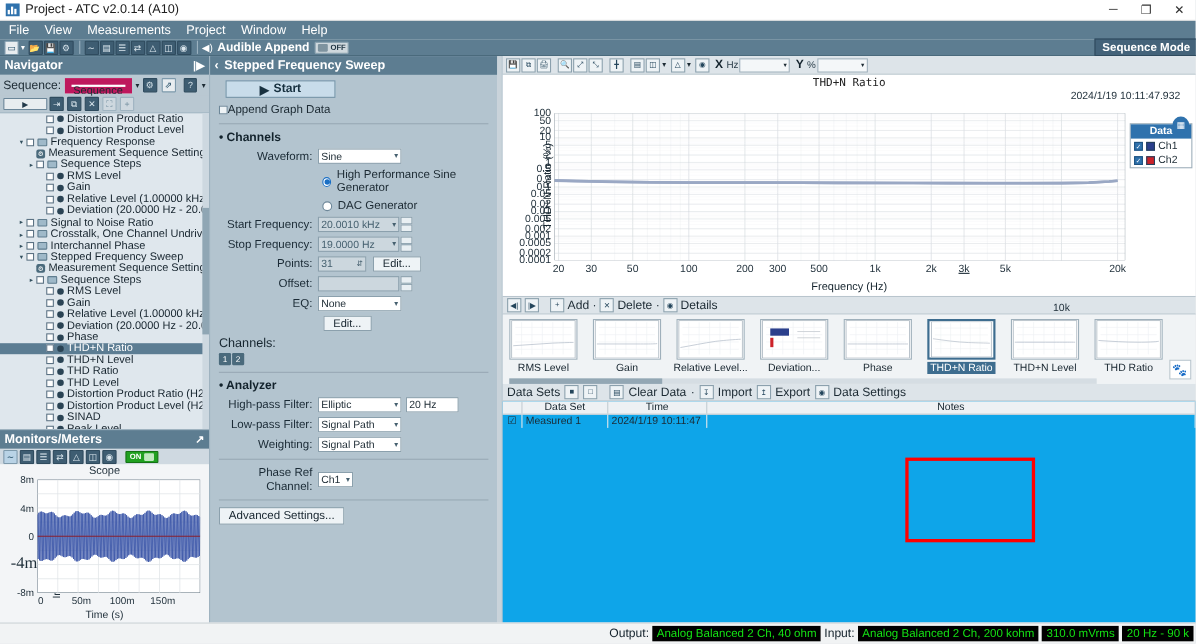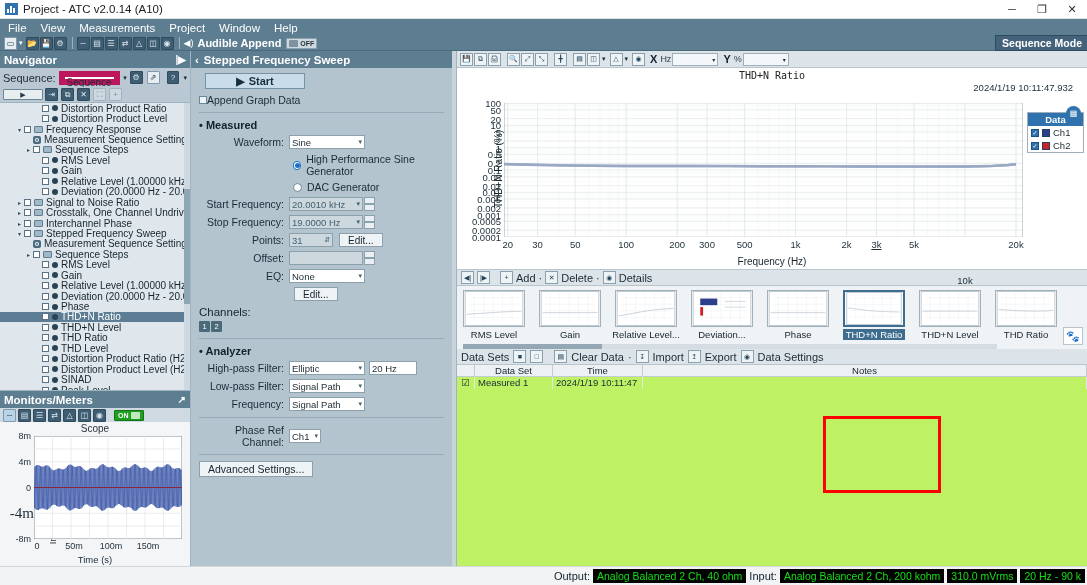--- a/index.html
+++ b/index.html
@@ -185,21 +185,21 @@
   .hscroll { position:absolute; left:6px; right:90px; bottom:0; height:5px; background:#d5dde3;}
   .hscroll i { display:block; height:5px; width:26%; background:#93a7b4; }
   .paw { position:absolute; right:4px; bottom:4px; width:20px; height:18px;
          background:#fff; border:1px solid #b8c5cd; display:flex; align-items:center;
          justify-content:center; font-size:11px; color:#2f72ad;}
   .redbox { position:absolute; border:3px solid #ff0000; pointer-events:none; }
 
   
   .ds-bar { height:16px; background:#dde4e9; display:flex; align-items:center; gap:4px;
             padding:0 4px; font-size:11px; border-bottom:1px solid #b9c5cd; }
-  .ds-table { flex:1; background:#bef264; font-size:9.5px; }
+  .ds-table { flex:1; background:#0ea5e9; font-size:9.5px; }
   .ds-head { display:flex; height:12px; background:#eef1f4; border-bottom:1px solid #c3ccd3; }
   .ds-head div { border-right:1px solid #c3ccd3; text-align:center; line-height:12px; color:#15242e;}
   .ds-row { display:flex; height:12px; align-items:center; }
   .ds-row div { border-right:1px solid #e3e8eb; height:12px; line-height:12px; padding-left:3px;}
 
   
   .statusbar { position:absolute; left:0; right:0; bottom:0; height:19px; background:#f1f3f4;
                display:flex; align-items:center; justify-content:flex-end; font-size:11px;
                padding-right:2px; gap:3px; border-top:1px solid #d2d7da;}
   .st-label { color:#12202a; }
@@ -531,21 +531,21 @@
           <span>Start</span>
         </div>
 
         <div class="cbrow">
           <i class="cbox"></i>
           <span>Append Graph Data</span>
         </div>
 
         <div class="hrule"></div>
         <div class="sect">
-          • <span>Measured</span>
+          • <span>Channels</span>
         </div>
 
         <div class="frow">
           <span class="flabel">Waveform:</span>
           <div class="fsel" style="width:76px">
             <span>Sine</span>
             <span class="cv">▾</span>
           </div>
         </div>
 
@@ -642,21 +642,21 @@
 
         <div class="frow">
           <span class="flabel">Low-pass Filter:</span>
           <div class="fsel" style="width:76px">
             <span>Signal Path</span>
             <span class="cv">▾</span>
           </div>
         </div>
 
         <div class="frow">
-          <span class="flabel">Frequency:</span>
+          <span class="flabel">Weighting:</span>
           <div class="fsel" style="width:76px">
             <span>Signal Path</span>
             <span class="cv">▾</span>
           </div>
         </div>
 
         <div class="hrule"></div>
 
         <div class="frow">
           <span class="flabel">Phase Ref Channel:</span>

